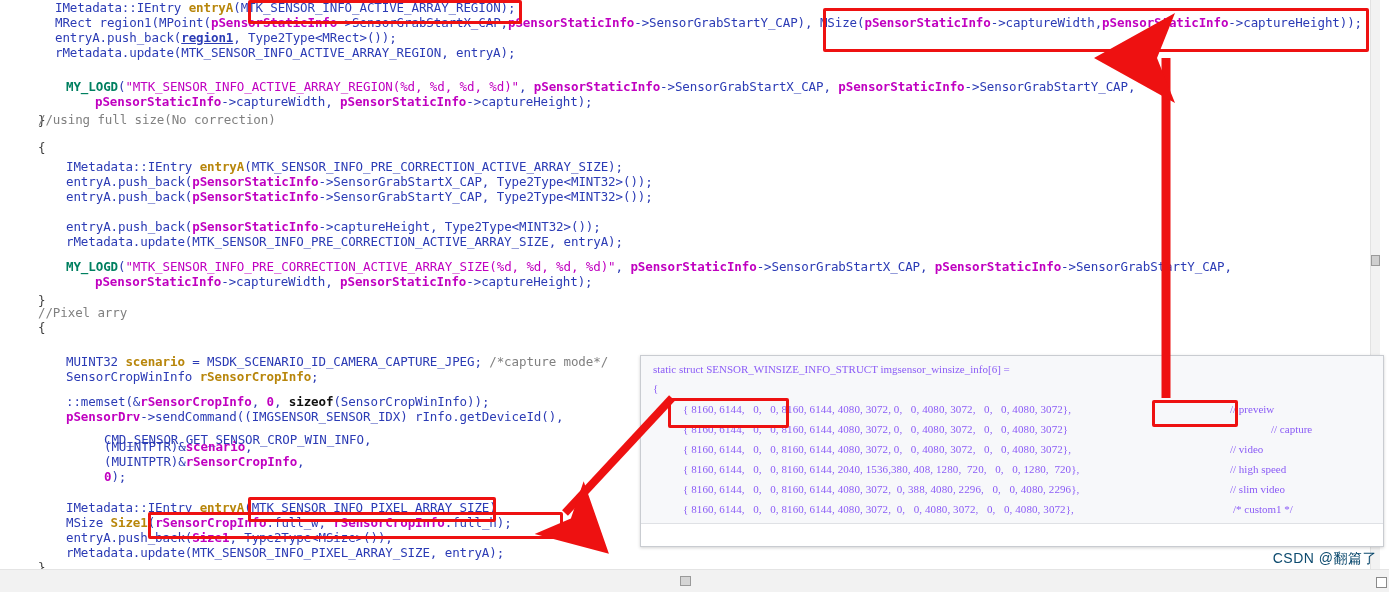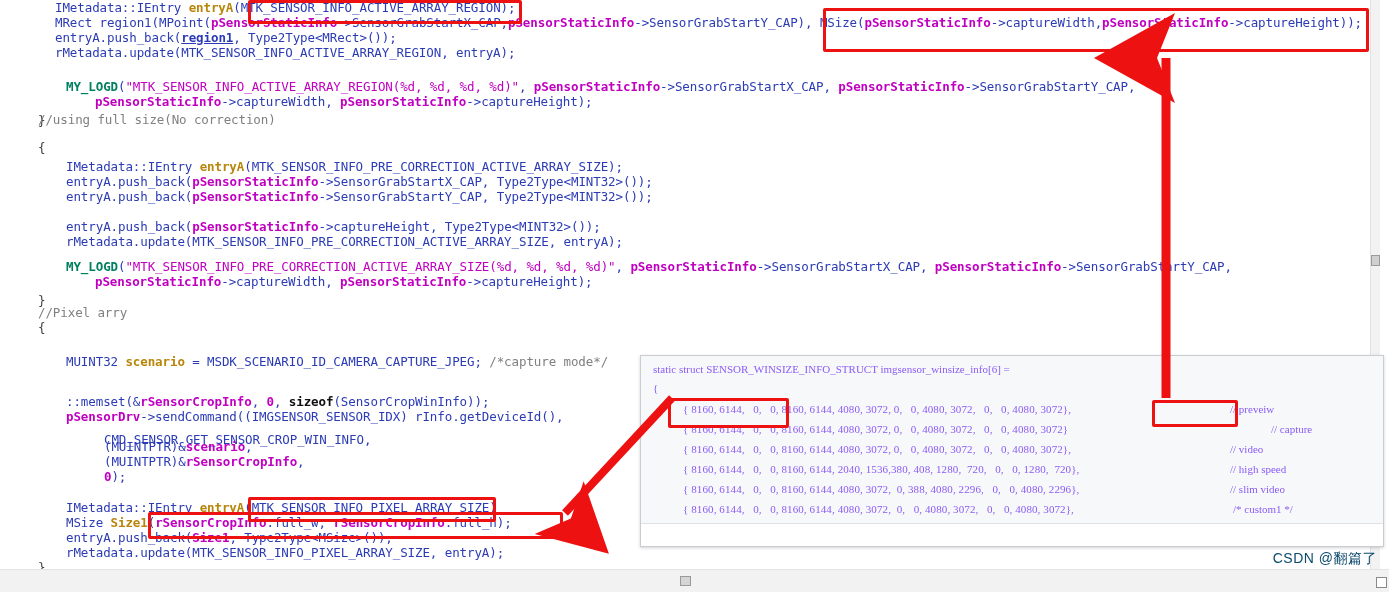--- a/index.html
+++ b/index.html
@@ -181,20 +181,21 @@
   <div class="code-line" style="left:66px;  top:234px;"><span class="t-plain">rMetadata.update(MTK_SENSOR_INFO_PRE_CORRECTION_ACTIVE_ARRAY_SIZE, entryA);</span></div>
 
   <div class="code-line" style="left:66px;  top:259px;"><span class="t-macro">MY_LOGD</span><span class="t-plain">(</span><span class="t-str">"MTK_SENSOR_INFO_PRE_CORRECTION_ACTIVE_ARRAY_SIZE(%d, %d, %d, %d)"</span><span class="t-plain">, </span><span class="t-ident">pSensorStaticInfo</span><span class="t-plain">-&gt;SensorGrabStartX_CAP, </span><span class="t-ident">pSensorStaticInfo</span><span class="t-plain">-&gt;SensorGrabStartY_CAP,</span></div>
   <div class="code-line" style="left:95px;  top:274px;"><span class="t-ident">pSensorStaticInfo</span><span class="t-plain">-&gt;captureWidth, </span><span class="t-ident">pSensorStaticInfo</span><span class="t-plain">-&gt;captureHeight);</span></div>
 
   <div class="code-line" style="left:38px;  top:293px;"><span class="t-brace">}</span></div>
   <div class="code-line" style="left:38px;  top:305px;"><span class="t-comment">//Pixel arry</span></div>
   <div class="code-line" style="left:38px;  top:320px;"><span class="t-brace">{</span></div>
 
   <div class="code-line" style="left:66px;  top:354px;"><span class="t-plain">MUINT32 </span><span class="t-var">scenario</span><span class="t-plain"> = MSDK_SCENARIO_ID_CAMERA_CAPTURE_JPEG; </span><span class="t-comment">/*capture mode*/</span></div>
+  <div class="code-line" style="left:66px;  top:369px;"><span class="t-plain">SensorCropWinInfo </span><span class="t-var">rSensorCropInfo</span><span class="t-plain">;</span></div>
 
   <div class="code-line" style="left:66px;  top:394px;"><span class="t-plain">::memset(&amp;</span><span class="t-ident">rSensorCropInfo</span><span class="t-plain">, </span><span class="t-num">0</span><span class="t-plain">, </span><span class="t-kw">sizeof</span><span class="t-plain">(SensorCropWinInfo));</span></div>
   <div class="code-line" style="left:66px;  top:409px;"><span class="t-ident">pSensorDrv</span><span class="t-plain">-&gt;sendCommand((IMGSENSOR_SENSOR_IDX) rInfo.getDeviceId(),</span></div>
   <div class="code-line" style="left:104px; top:432px;"><span class="t-plain">CMD_SENSOR_GET_SENSOR_CROP_WIN_INFO,</span></div>
   <div class="code-line" style="left:104px; top:439px;"><span class="t-plain">(MUINTPTR)&amp;</span><span class="t-ident">scenario</span><span class="t-plain">,</span></div>
   <div class="code-line" style="left:104px; top:454px;"><span class="t-plain">(MUINTPTR)&amp;</span><span class="t-ident">rSensorCropInfo</span><span class="t-plain">,</span></div>
   <div class="code-line" style="left:104px; top:469px;"><span class="t-num">0</span><span class="t-plain">);</span></div>
 
   <div class="code-line" style="left:66px;  top:500px;"><span class="t-plain">IMetadata::IEntry </span><span class="t-var">entryA</span><span class="t-plain">(MTK_SENSOR_INFO_PIXEL_ARRAY_SIZE)</span></div>
   <div class="code-line" style="left:66px;  top:515px;"><span class="t-plain">MSize </span><span class="t-var">Size1</span><span class="t-plain">(</span><span class="t-ident">rSensorCropInfo</span><span class="t-plain">.full_w, </span><span class="t-ident">rSensorCropInfo</span><span class="t-plain">.full_h);</span></div>

